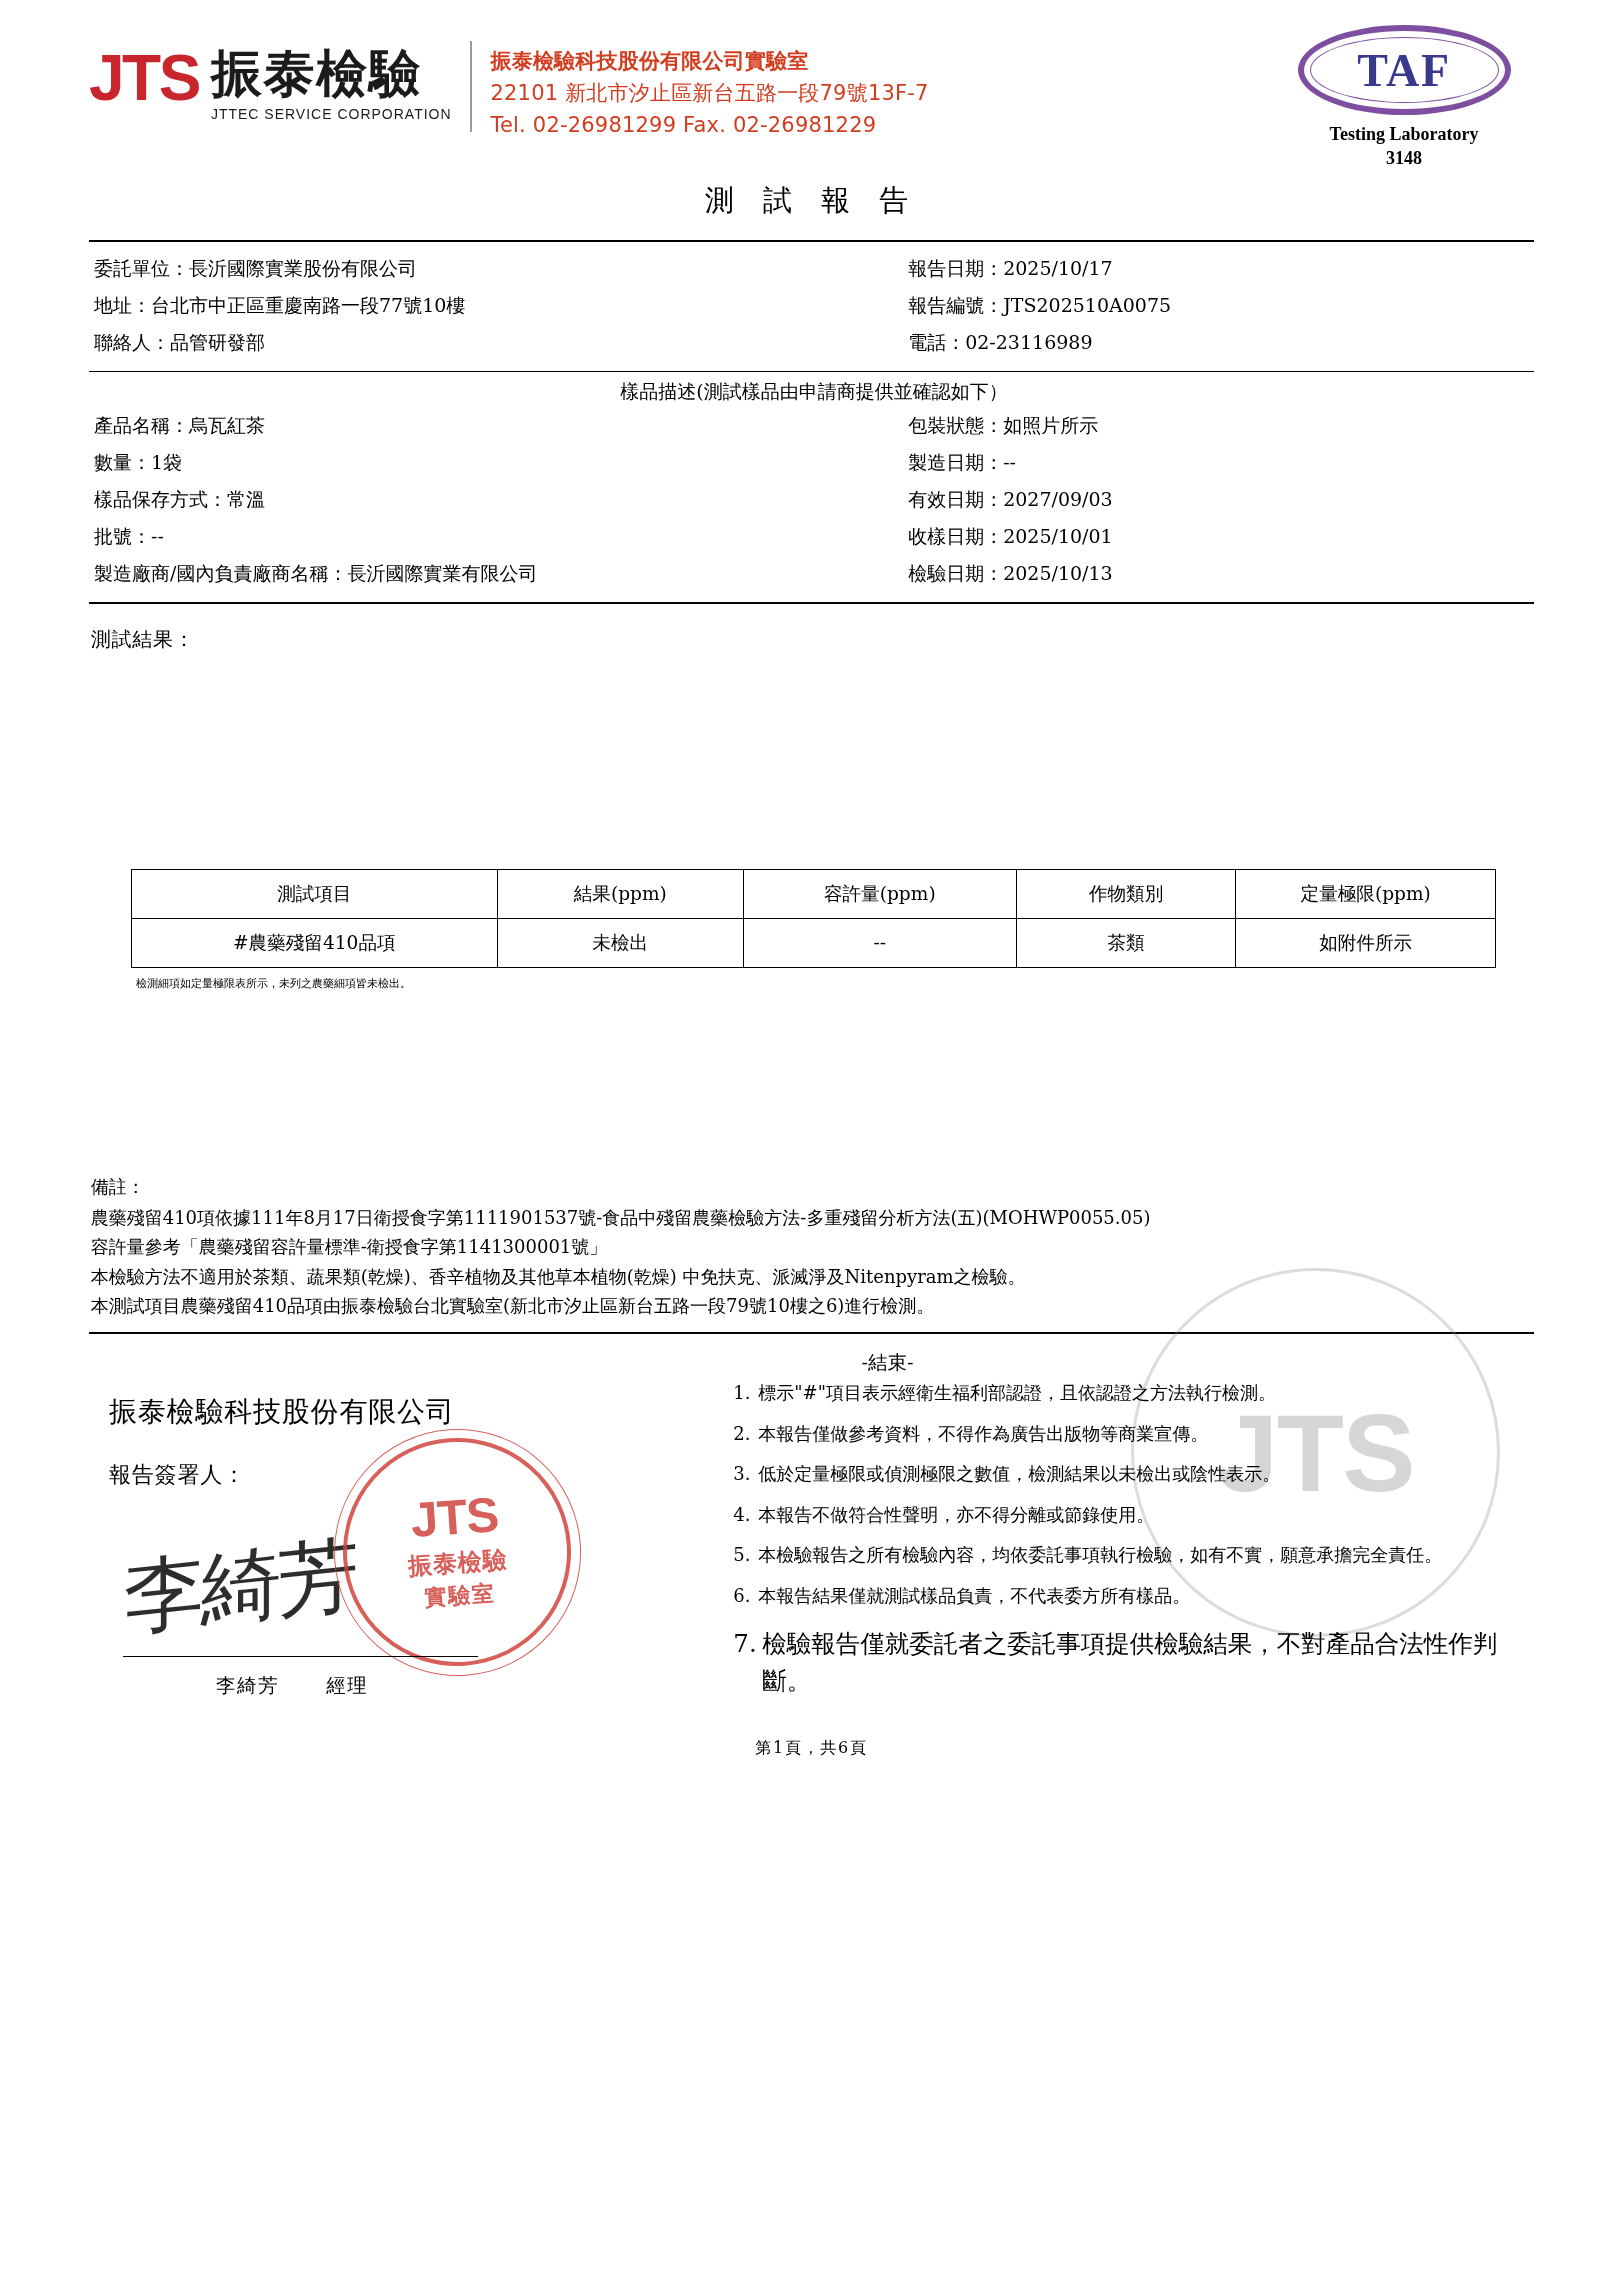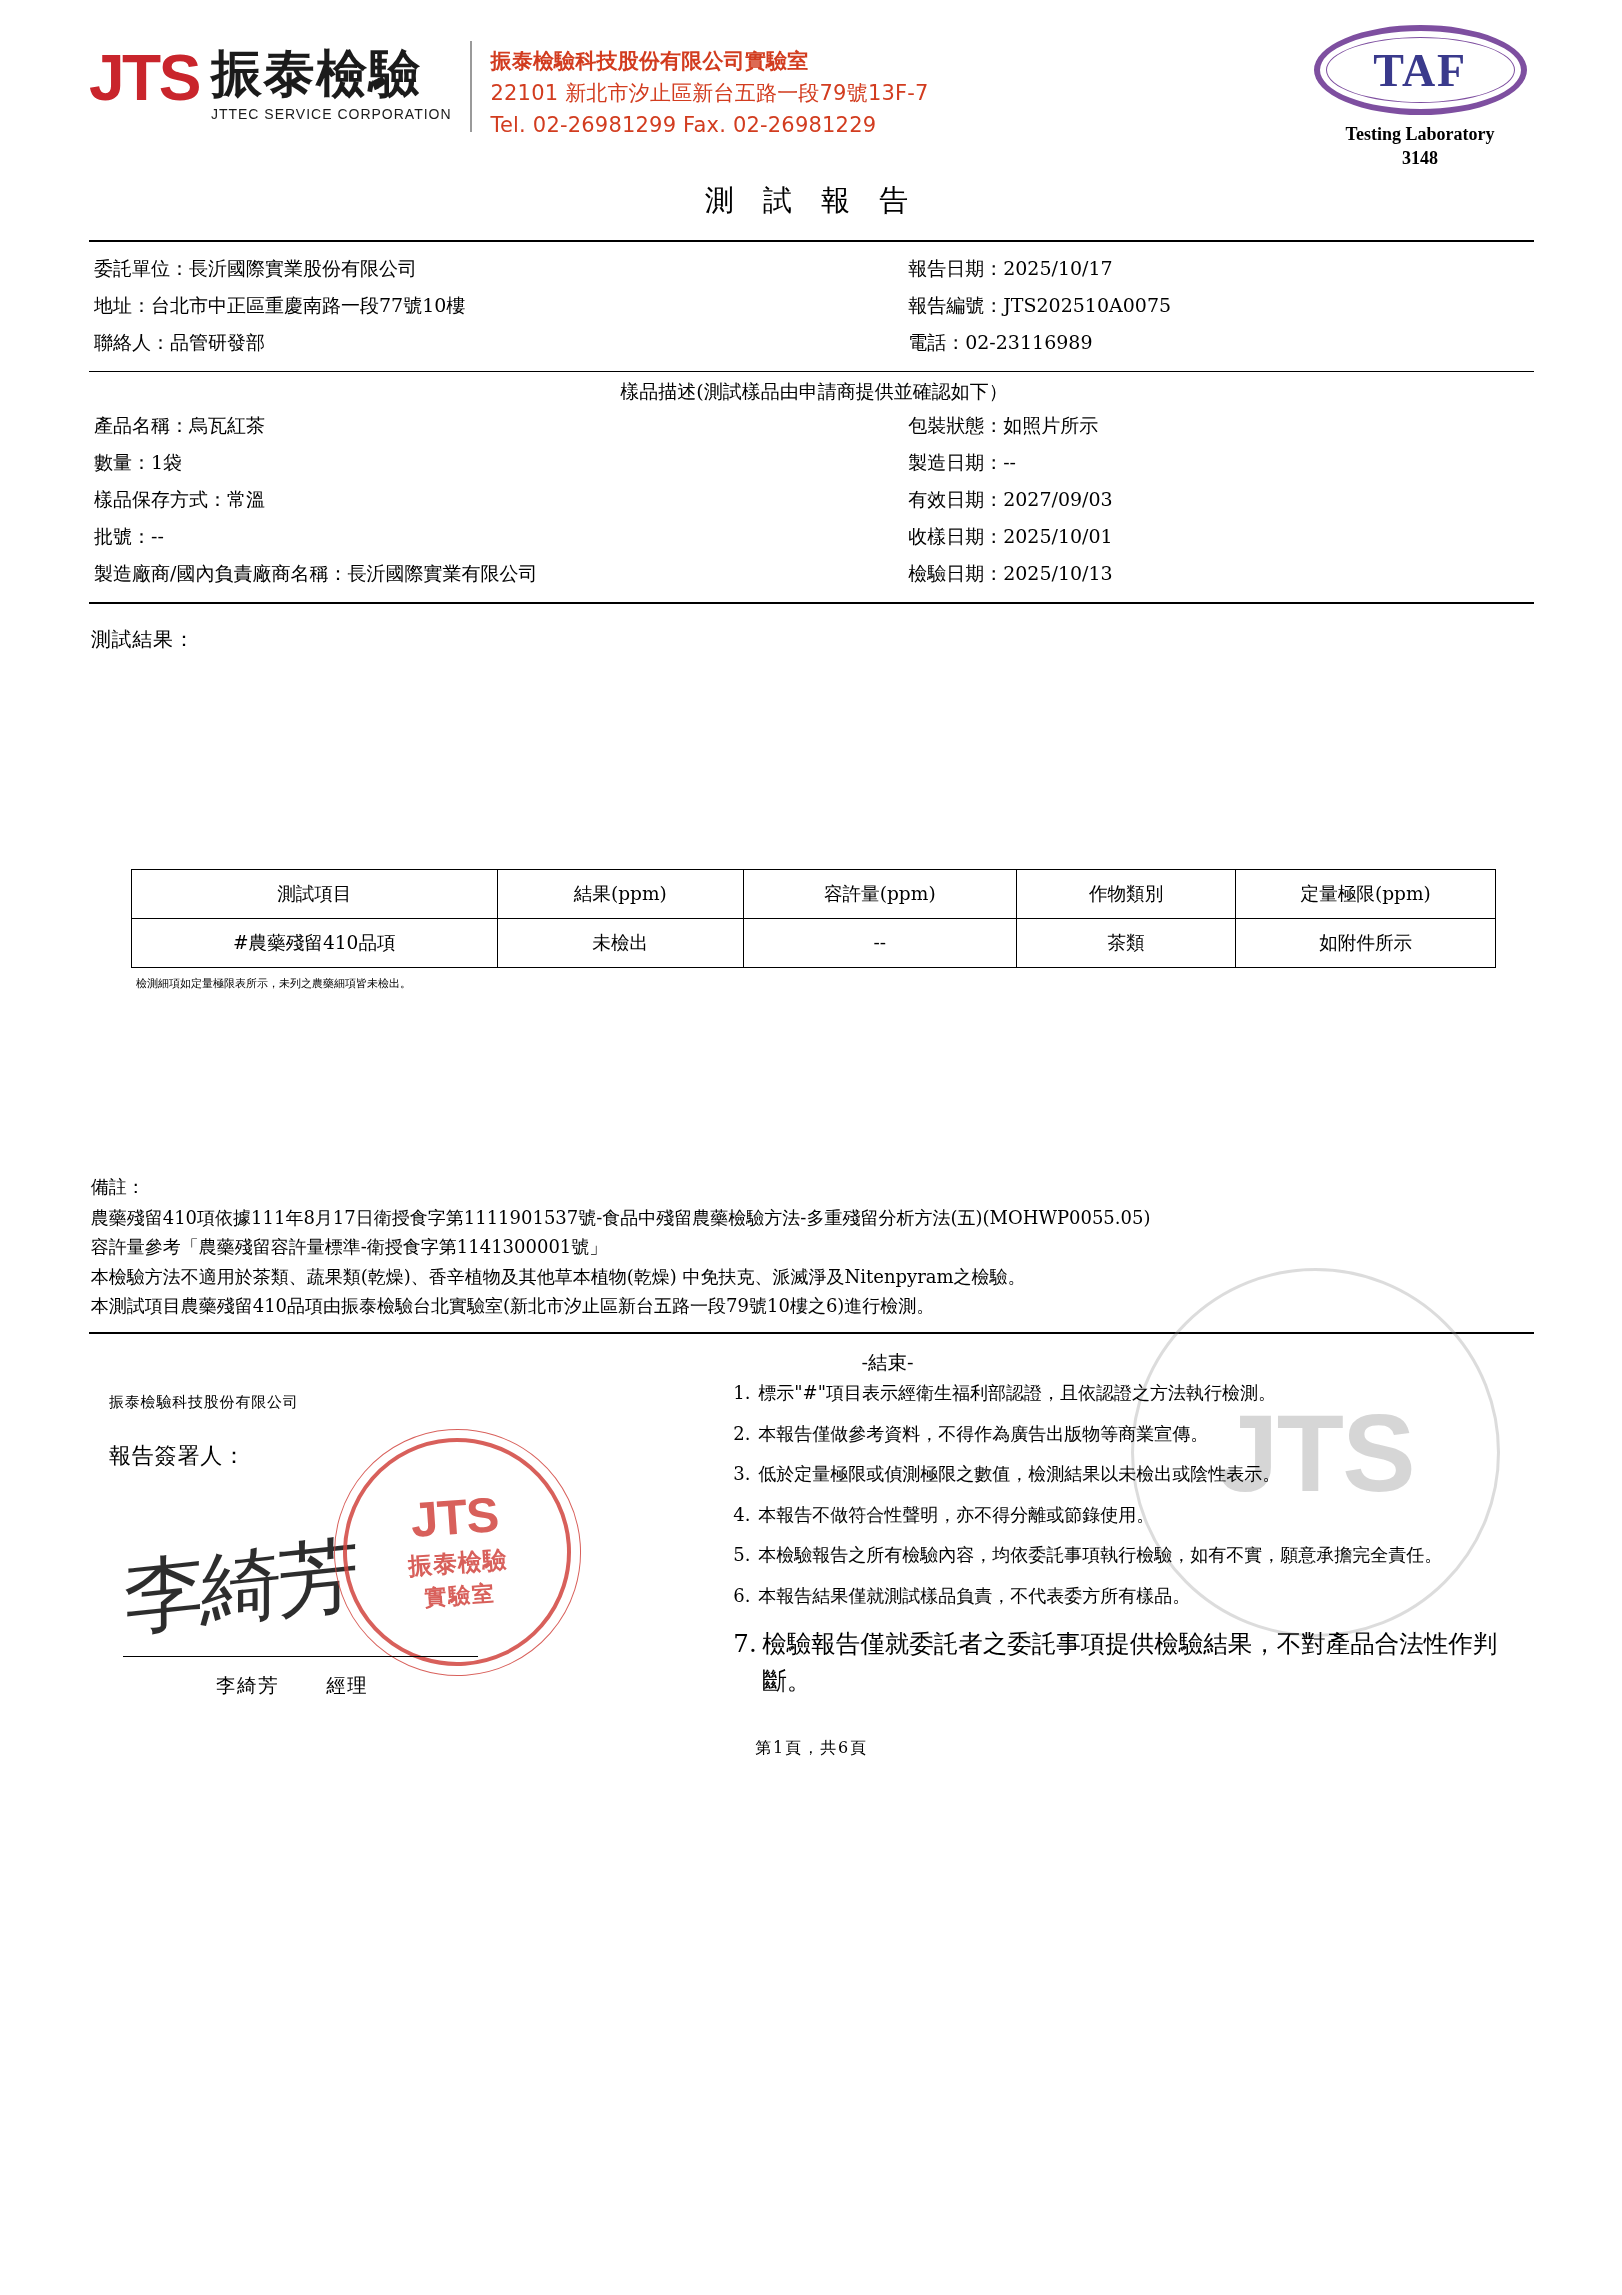--- a/index.html
+++ b/index.html
@@ -74,21 +74,21 @@
     padding-top: 12px;
     font-family: "DejaVu Sans", "Liberation Sans", sans-serif;
     color: #d23c1f;
     font-size: 21px;
     line-height: 1.52;
     letter-spacing: 0.2px;
   }
   .company-info .line1 { font-weight: bold; }
   .taf {
     position: absolute;
-    right: 0;
+    right: 16px;
     top: 25px;
     width: 228px;
     text-align: center;
   }
   .taf-oval {
     width: 213px;
     height: 90px;
     margin: 0 auto;
     border: 6px solid #7e4fa0;
     border-radius: 50%;
@@ -206,21 +206,21 @@
     margin-top: 3.4px;
     position: relative;
   }
   .sign-col {
     width: 44%;
     position: relative;
     padding-left: 20px;
     box-sizing: border-box;
   }
   .company-name {
-    font-size: 15px;
+    font-size: 28px;
     letter-spacing: 0.8px;
     margin-top: 13.5px;
   }
   .signer-label {
     font-size: 22px;
     letter-spacing: 0.8px;
     margin-top: 29px;
   }
   .sign-line {
     position: absolute;

